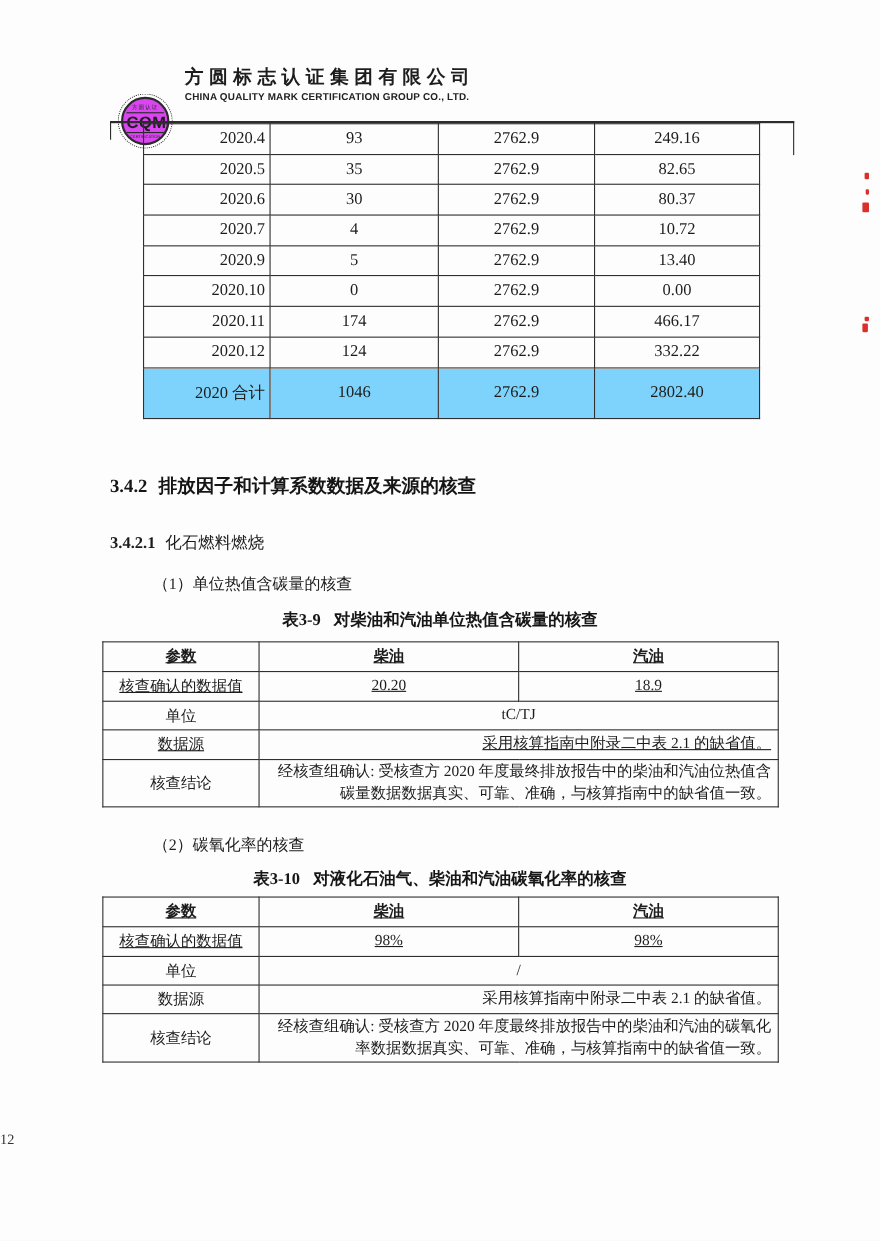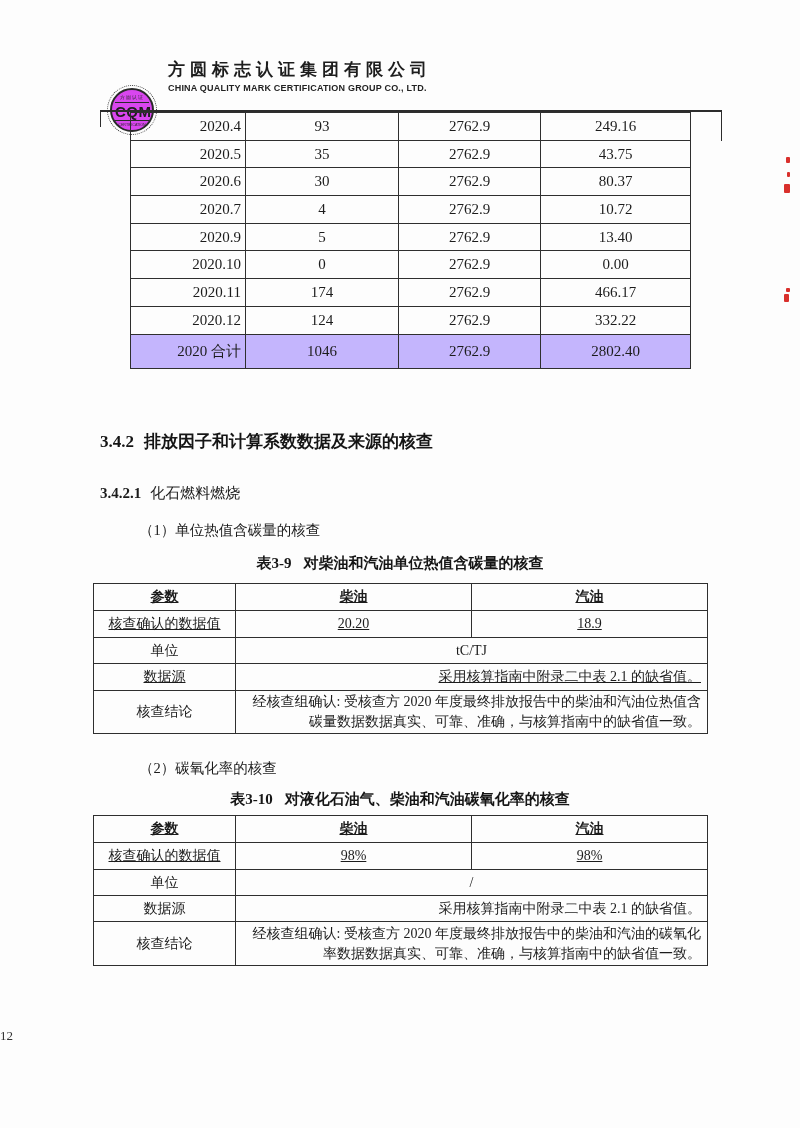--- a/index.html
+++ b/index.html
@@ -68,21 +68,21 @@
 
   table{border-collapse:collapse;table-layout:fixed;}
   td{border:1px solid #2f2f2f;box-sizing:border-box;overflow:hidden;}
 
   .cont-table{position:absolute;left:130px;top:112px;width:560px;}
   .cont-table td{
     height:27.7px;text-align:center;vertical-align:middle;
     font-size:15px;color:#1c1c1c;padding:0 4px;
   }
   .cont-table td:first-child{text-align:right;padding-left:18px;}
-  .cont-table tr:last-child td{height:34px;background:#c4b5fd;}
+  .cont-table tr:last-child td{height:46px;background:#7dd3fc;}
 
   
   .h-block{position:absolute;white-space:nowrap;}
   .h342{left:100px;top:430px;font-size:17px;font-weight:bold;color:#151515;}
   .h342 .num{margin-right:10px;}
   .h3421{left:100px;top:484px;font-size:15px;color:#1b1b1b;}
   .h3421 .num{font-weight:bold;margin-right:9px;}
   .item-h{left:103px;font-size:14.5px;color:#1b1b1b;margin-left:36px;}
   .item1{top:521px;}
   .item2{top:759px;}
@@ -152,21 +152,21 @@
         <tr>
           <td>2020.4</td>
           <td>93</td>
           <td>2762.9</td>
           <td>249.16</td>
         </tr>
         <tr>
           <td>2020.5</td>
           <td>35</td>
           <td>2762.9</td>
-          <td>43.75</td>
+          <td>82.65</td>
         </tr>
         <tr>
           <td>2020.6</td>
           <td>30</td>
           <td>2762.9</td>
           <td>80.37</td>
         </tr>
         <tr>
           <td>2020.7</td>
           <td>4</td>

